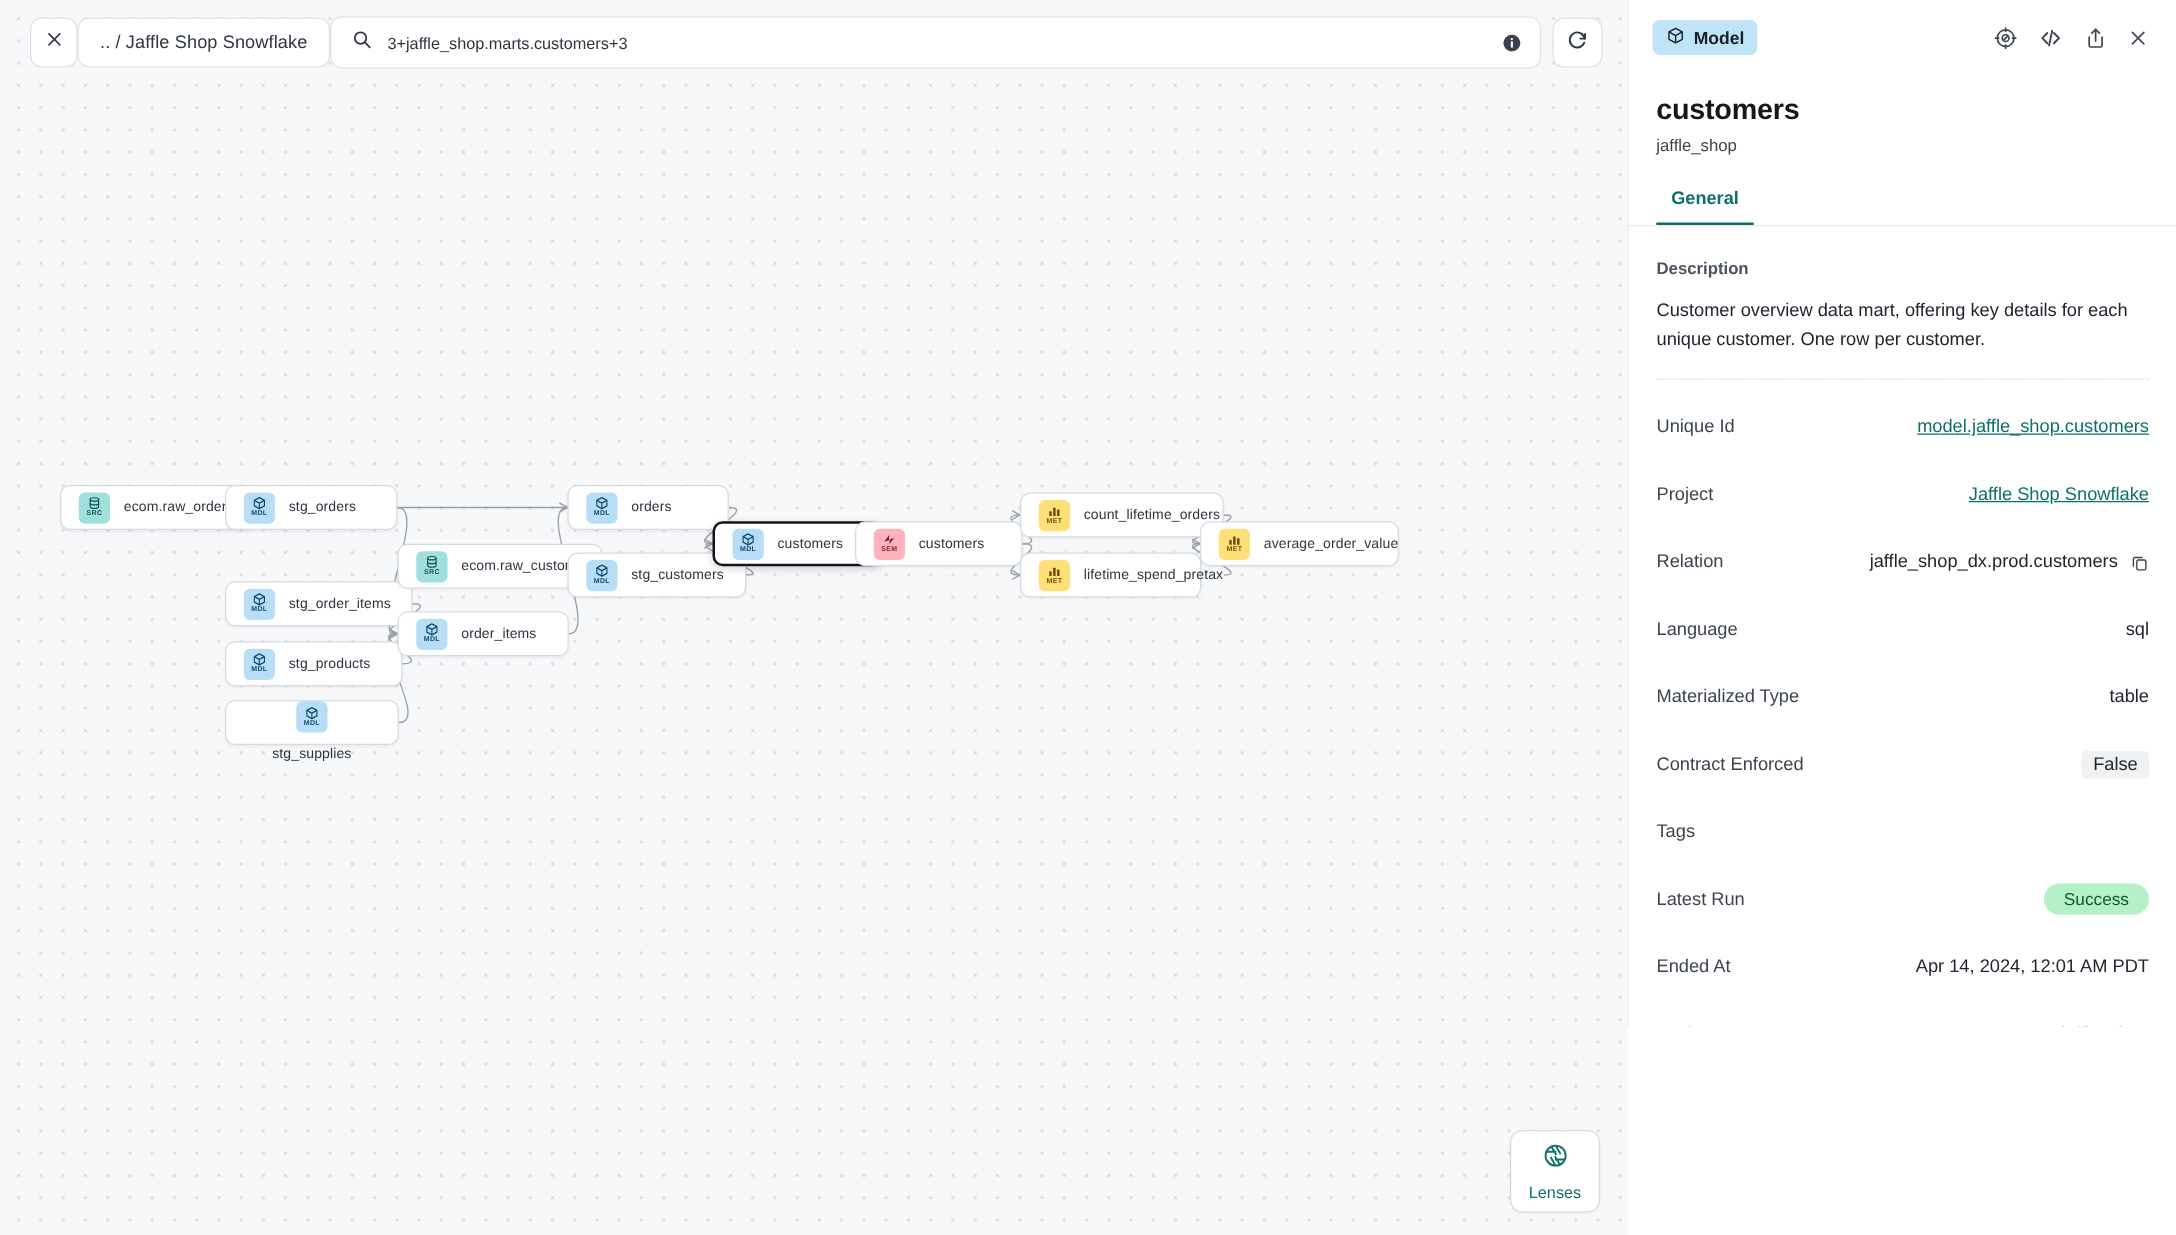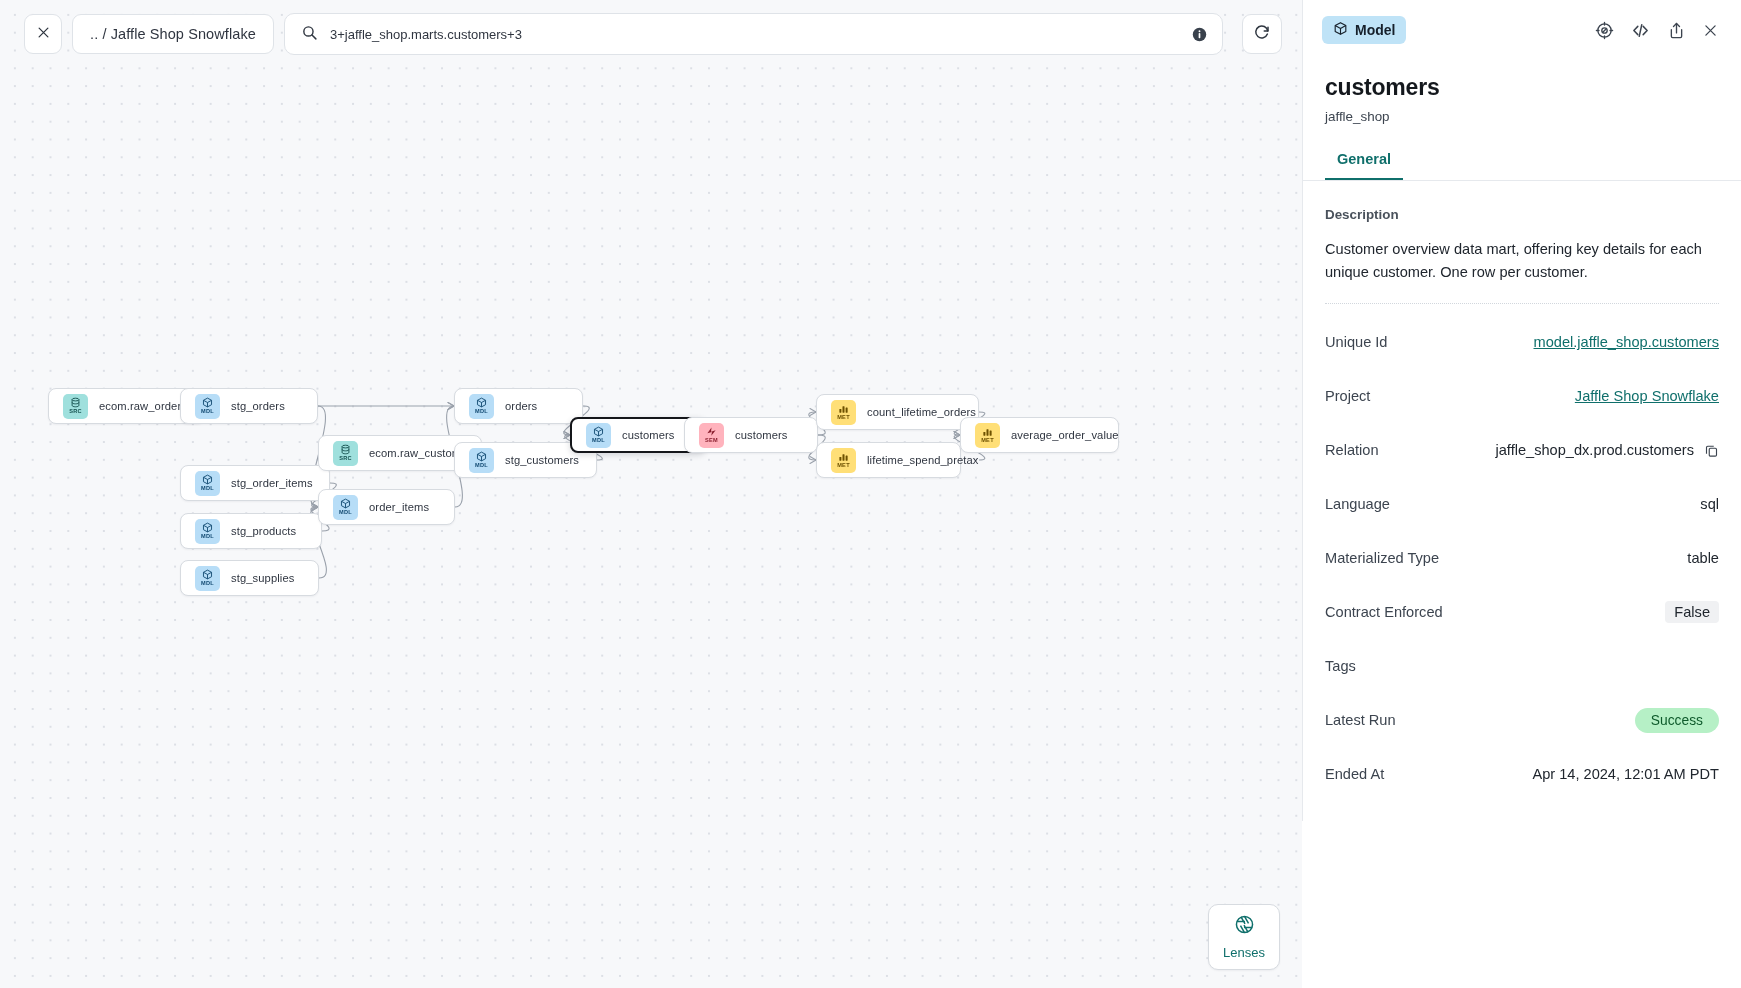--- a/index.html
+++ b/index.html
@@ -16,21 +16,21 @@
     position: relative;
     width: 1302px; height: 988px;
     background-color: #f7f8fa;
     background-image: radial-gradient(circle, #dcdfe5 1.1px, transparent 1.2px);
     background-size: 17.8px 17.8px;
     background-position: 6px 6px;
     overflow: hidden;
   }
 
   
-  .toolbar { position: absolute; top: 0; left: 0; right: 0; height: 68px; display: flex; align-items: center; gap: 10px; padding: 0 0 0 24px; z-index: 6; }
+  .toolbar { position: absolute; top: 0; left: 0; right: 0; height: 68px; display: flex; align-items: center; gap: 0; padding: 0 0 0 24px; z-index: 6; }
   .tb-btn {
     background: #ffffff; border: 1px solid #dfe3e8; border-radius: 9px;
     height: 40px; display: flex; align-items: center; justify-content: center;
     color: #2f3640; cursor: pointer;
   }
   .tb-close { width: 38px; }
   .tb-crumb { padding: 0 17px; font-size: 14.5px; color: #2f3540; letter-spacing: .1px; white-space: nowrap; }
   .tb-search {
     flex: 1; display: flex; align-items: center; gap: 12px;
     height: 42px; background: #fff; border: 1px solid #dfe3e8; border-radius: 10px;
@@ -228,21 +228,21 @@
           <div class="node" style="left: 180px; top: 513px; width: 142px; height: 36px;">
             <span class="node-badge badge-mdl">
               <svg width="11" height="11" viewBox="0 0 24 24" fill="none" stroke="currentColor" stroke-width="2" stroke-linejoin="round">
                 <path d="M12 2.4 L20.8 7.2 V16.8 L12 21.6 L3.2 16.8 V7.2 Z"></path>
                 <path d="M3.2 7.2 L12 12 L20.8 7.2 M12 12 V21.6"></path>
               </svg>
               <span class="bk">MDL</span>
             </span>
             <span class="node-label">stg_products</span>
           </div>
-          <div class="node" style="left: 180px; top: 560px; width: 139px; height: 36px;">
+          <div class="node" style="left: 180px; top: 560px; width: 139px; height: 36px; flex-direction: column;">
             <span class="node-badge badge-mdl">
               <svg width="11" height="11" viewBox="0 0 24 24" fill="none" stroke="currentColor" stroke-width="2" stroke-linejoin="round">
                 <path d="M12 2.4 L20.8 7.2 V16.8 L12 21.6 L3.2 16.8 V7.2 Z"></path>
                 <path d="M3.2 7.2 L12 12 L20.8 7.2 M12 12 V21.6"></path>
               </svg>
               <span class="bk">MDL</span>
             </span>
             <span class="node-label">stg_supplies</span>
           </div>
           <div class="node" style="left: 318px; top: 435px; width: 164px; height: 36px;">

